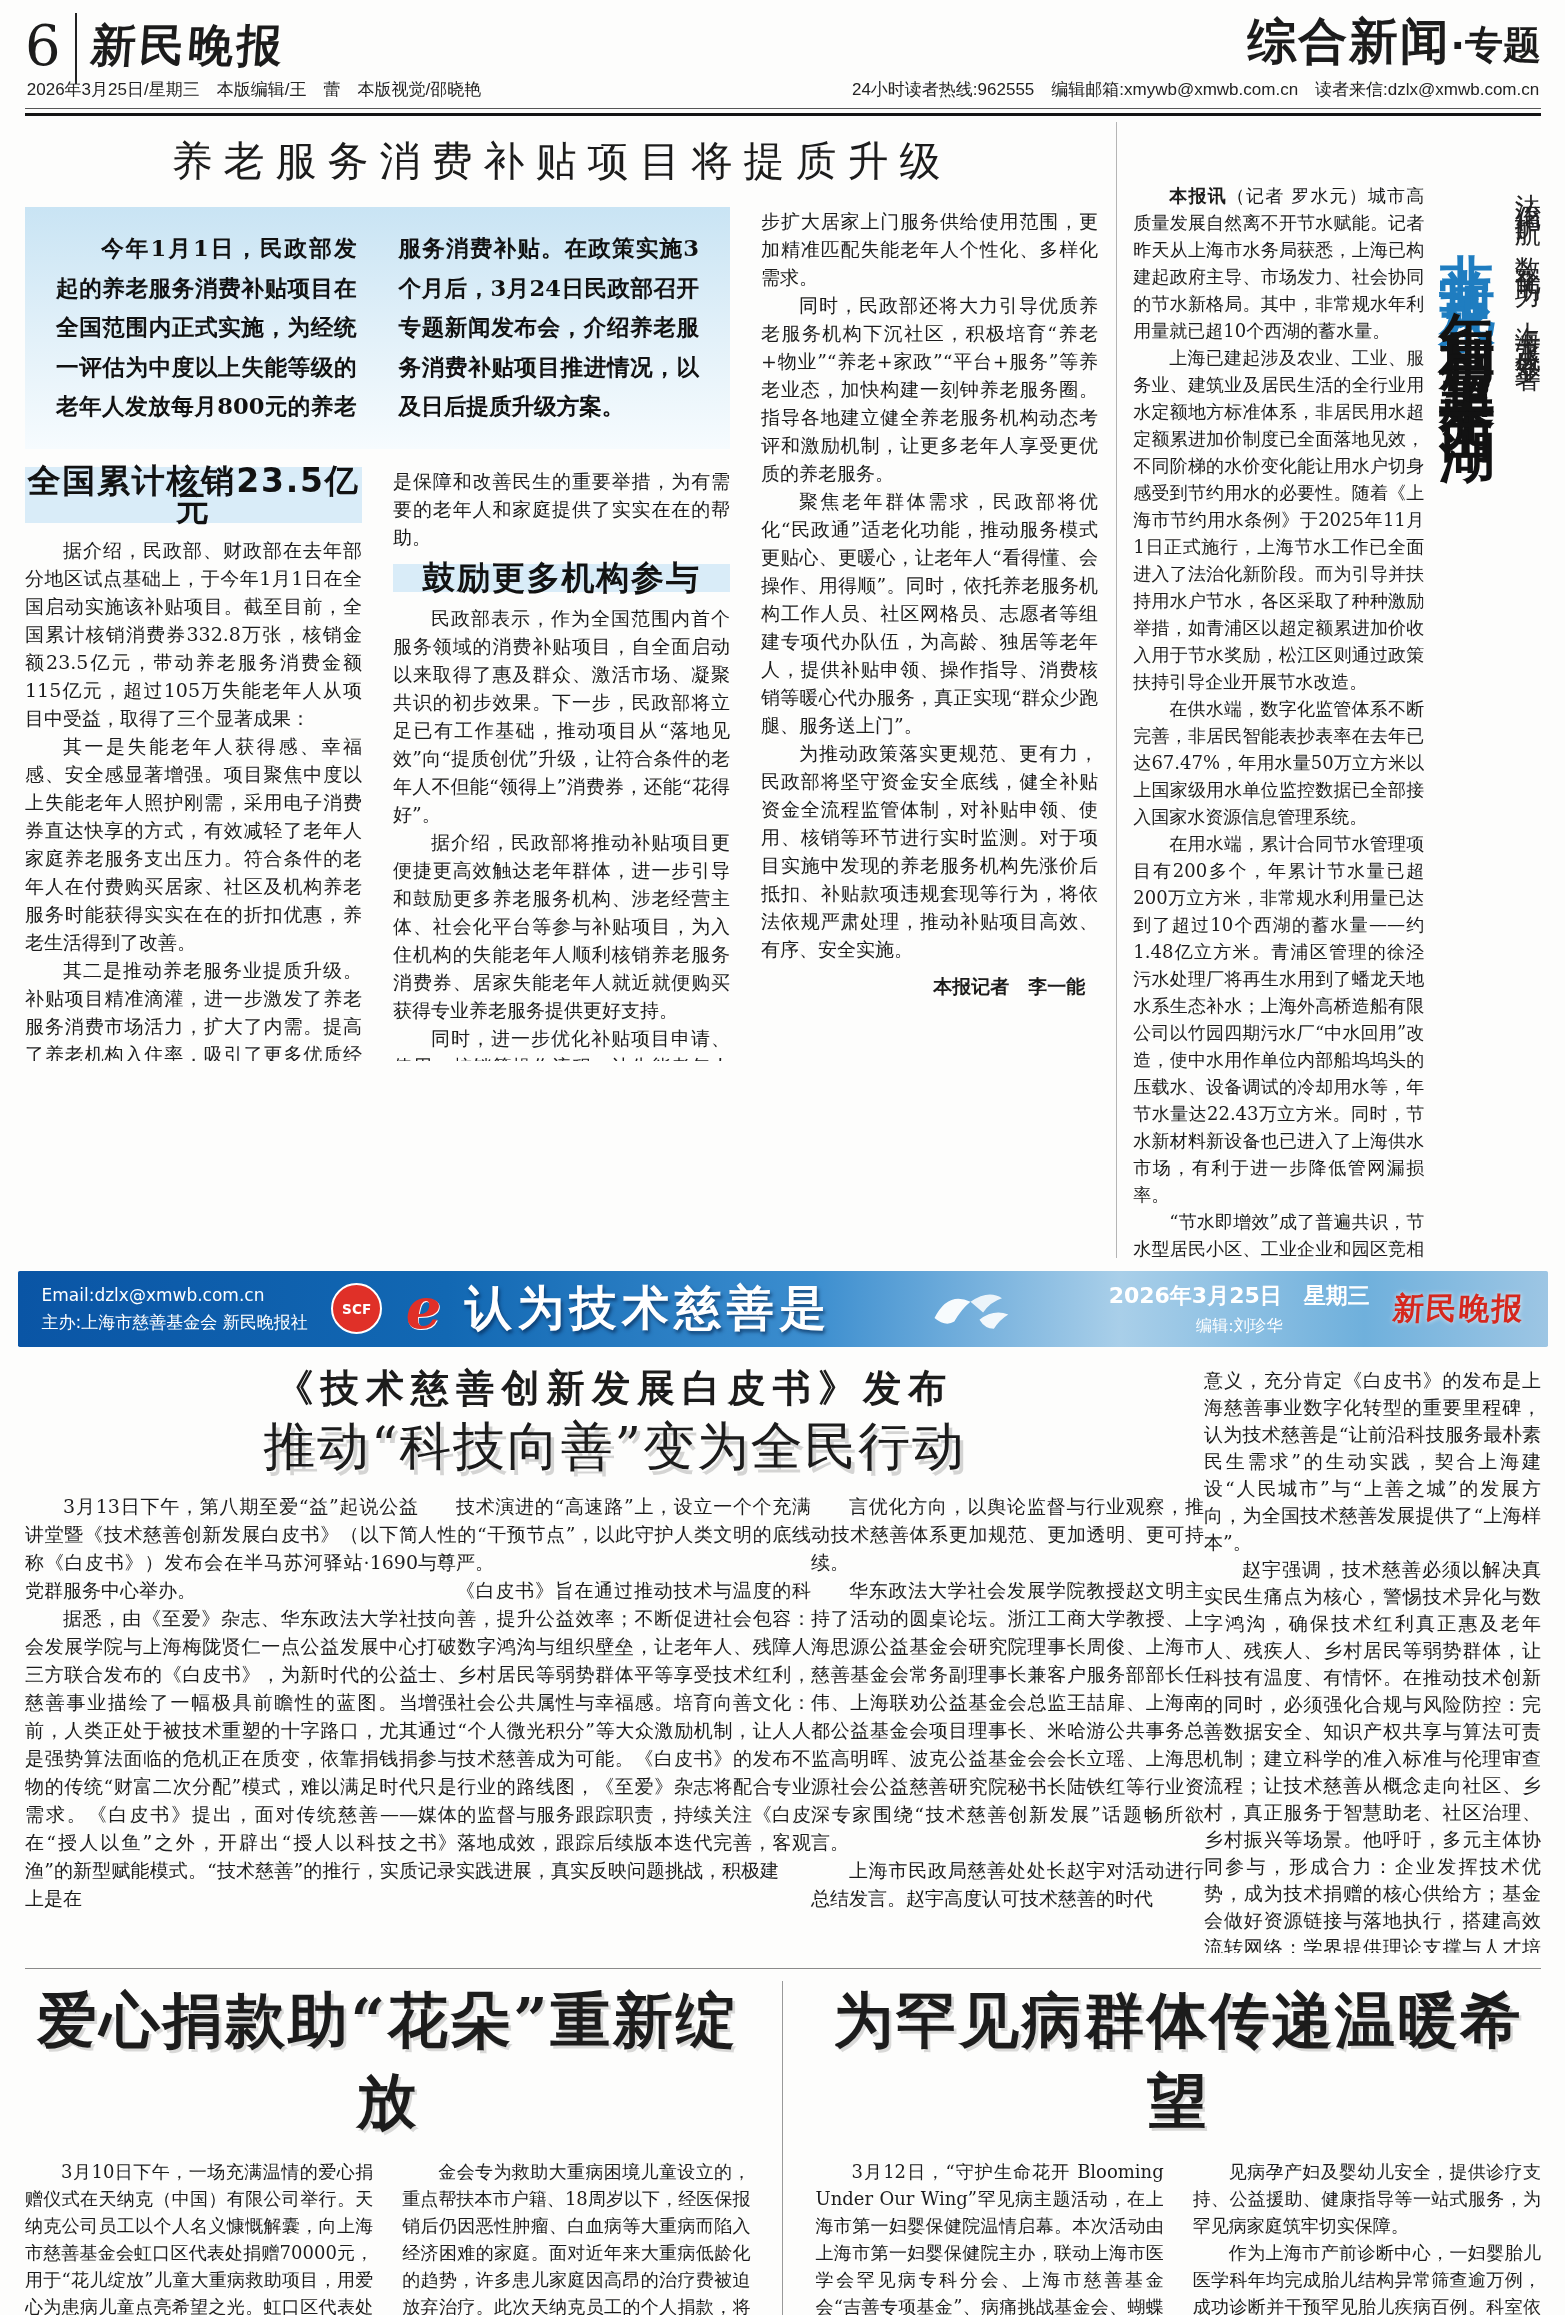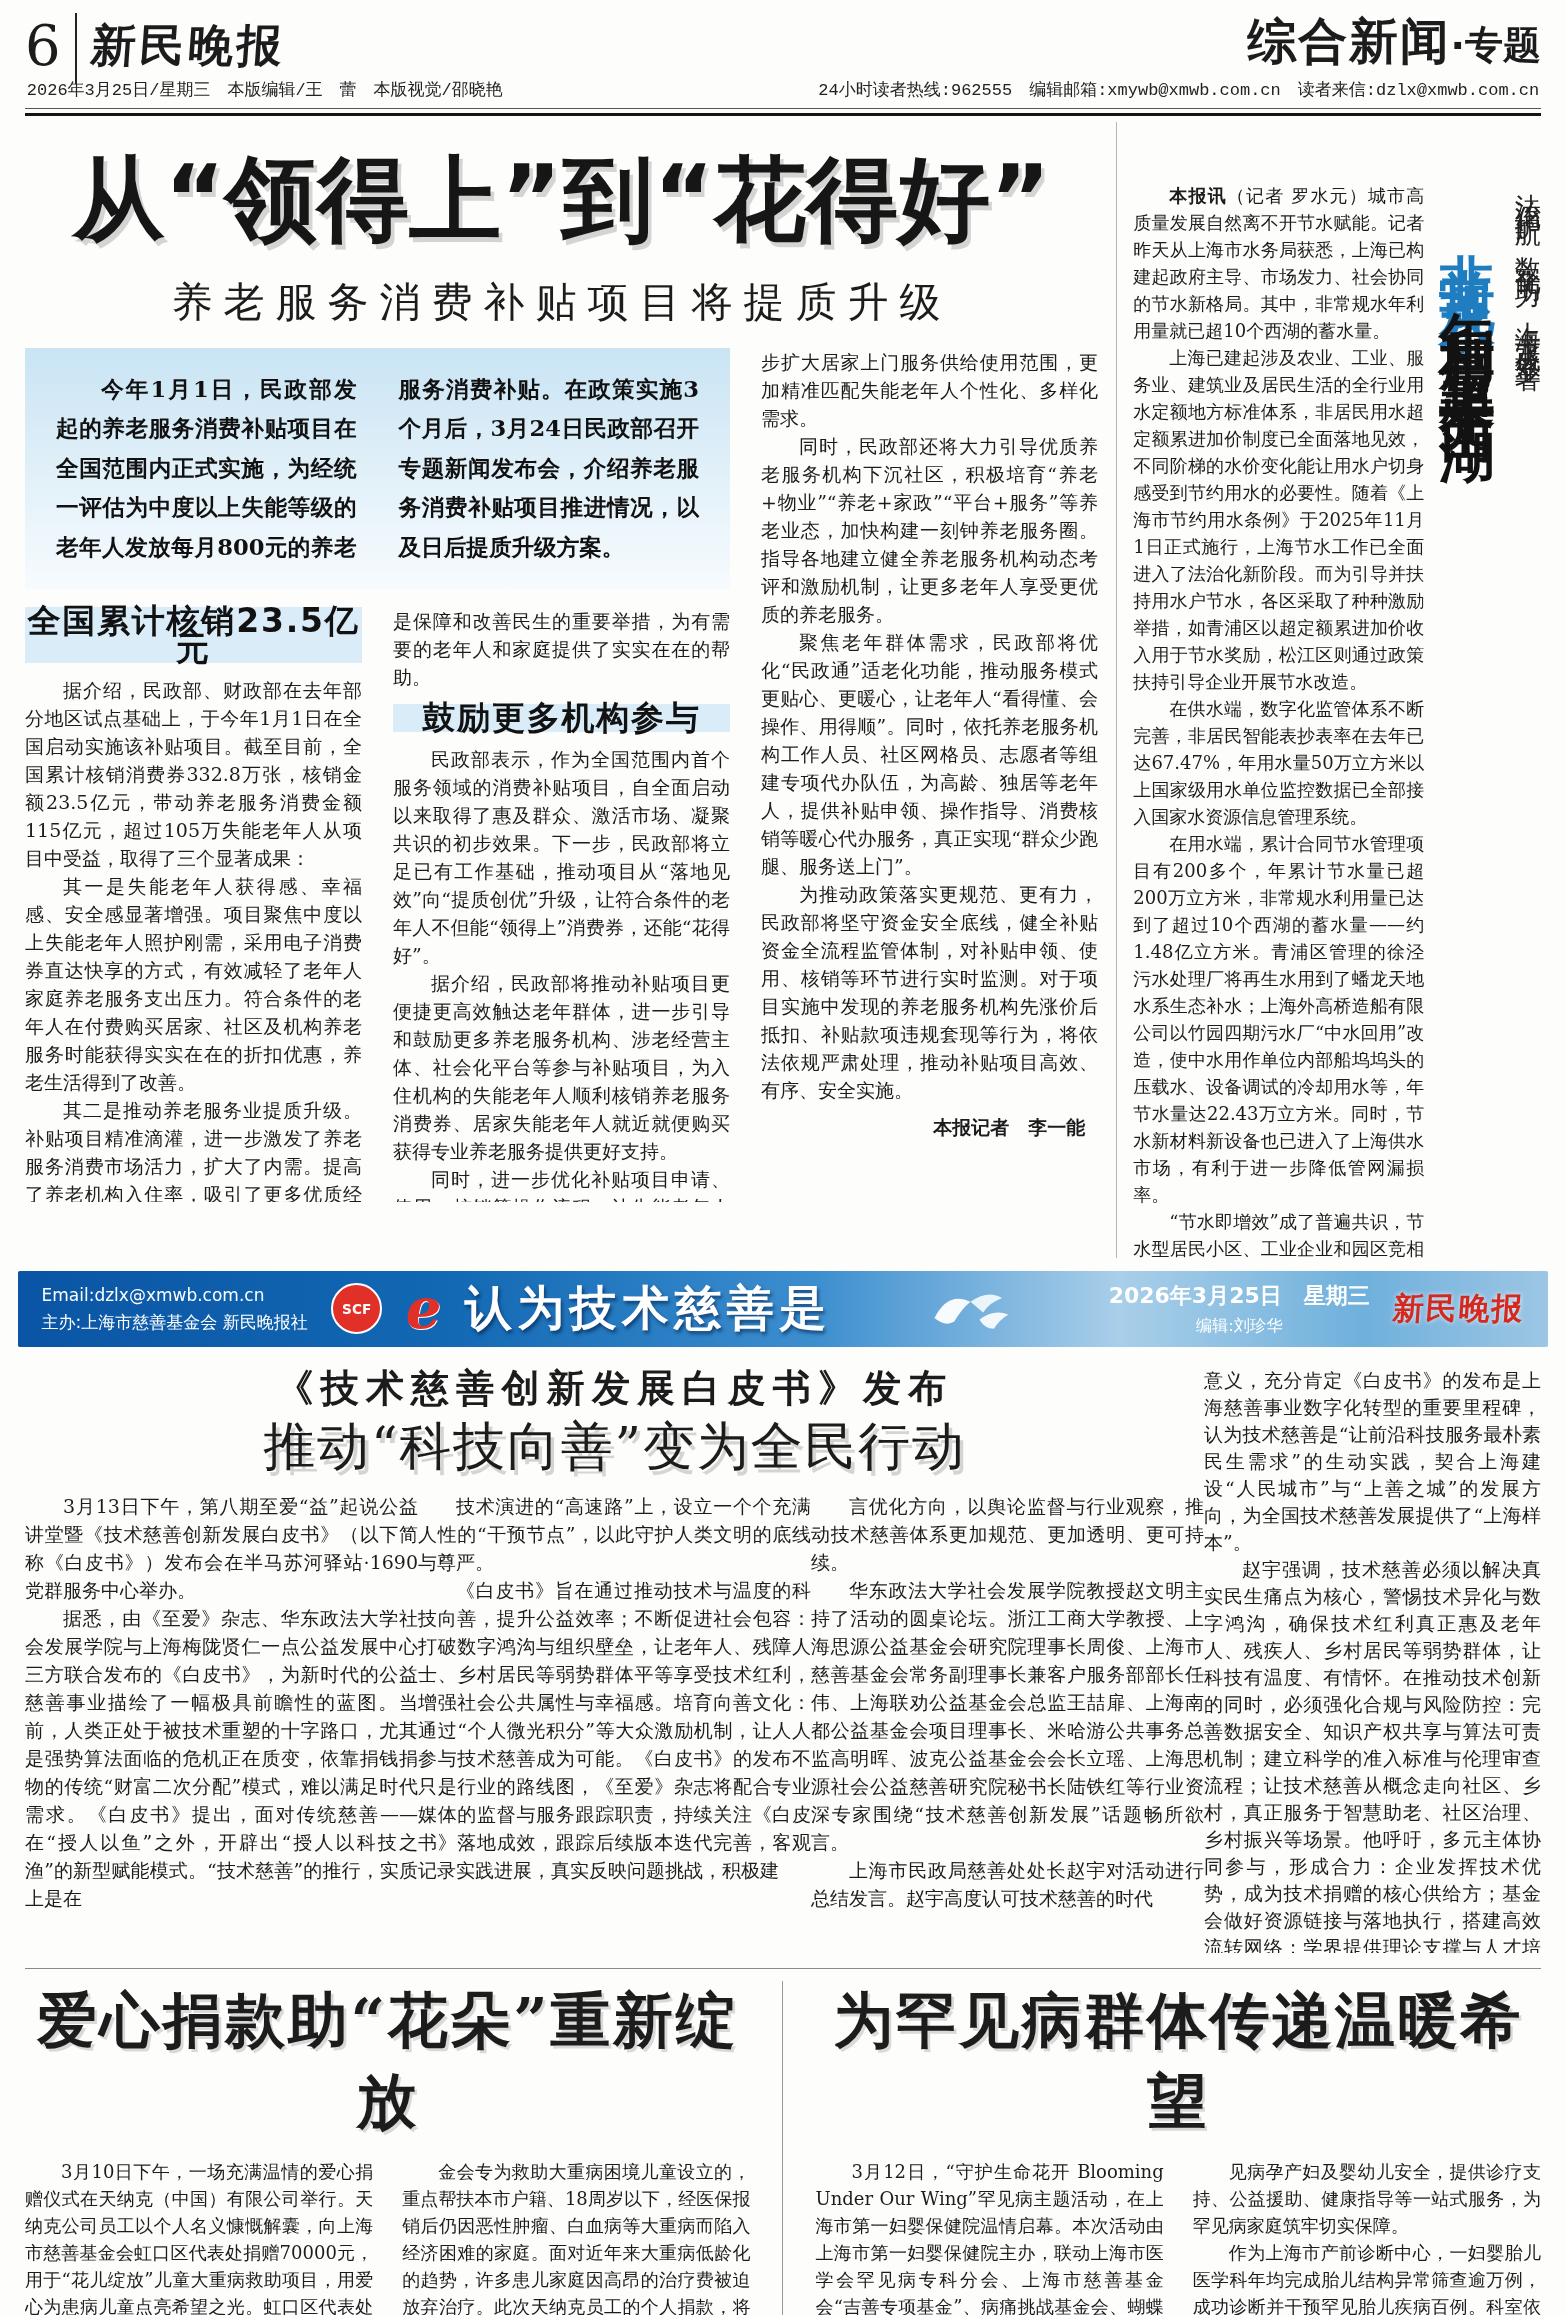--- a/index.html
+++ b/index.html
@@ -13,21 +13,21 @@
   header { padding:9px 25px 0; }
   .hdr-top { display:flex; align-items:flex-start; justify-content:space-between; height:60px; }
   .hdr-left { display:flex; align-items:center; gap:14.5px; }
   .page-num { font-size:56px; line-height:54px; font-weight:400; font-family:"DejaVu Serif",serif; }
   .hdr-vline { width:1.8px; height:71px; background:#222; margin-top:3.6px; }
   .masthead { font-size:45px; font-weight:900; letter-spacing:3.6px; font-family:"DejaVu Serif",serif; transform:skewX(-4deg); }
   .section-title { font-family:"DejaVu Sans","Liberation Sans",sans-serif; font-weight:900; margin-top:0; }
   .section-main { font-size:49px; letter-spacing:1.8px; }
   .section-sub { font-size:38px; }
   .hdr-meta { display:flex; justify-content:space-between; font-size:17px; color:#222;
-    padding:9px 1.8px 7.2px; font-family:Liberation Mono, monospace; }
+    padding:9px 1.8px 7.2px; font-family:Liberation Sans, sans-serif; }
   .rule-thin { height:0.9px; background:#555; margin:0 0 3.6px; }
   .rule-thick { height:3.6px; background:#141414; }
   
   .top-section { display:flex; padding:5.4px 25px 0; gap:18px; height:1142px; overflow:hidden; }
   .main-article { width:1073px; flex:none; }
   .main-headline {
     font-family:"DejaVu Sans","Liberation Sans",sans-serif; font-weight:900;
     font-size:92px; text-align:center; letter-spacing:0px; line-height:1.35;
     color:#161616; text-shadow:3.6px 4.5px 0 rgba(0,0,0,0.16); margin-top:16.3px;
   }
@@ -127,21 +127,20 @@
       <span>2026年3月25日/星期三　本版编辑/王　蕾　本版视觉/邵晓艳</span>
       <span>24小时读者热线:962555　编辑邮箱:xmywb@xmwb.com.cn　读者来信:dzlx@xmwb.com.cn</span>
     </div>
     <div class="rule-thin"></div>
     <div class="rule-thick"></div>
   </header>
 
   <section class="top-section">
 
     <article class="main-article">
-      <h1 class="main-headline">从“领得上”到“花得好”</h1>
       <h2 class="main-subtitle">养老服务消费补贴项目将提质升级</h2>
       <div class="main-body">
         <div class="lead-box">今年1月1日，民政部发起的养老服务消费补贴项目在全国范围内正式实施，为经统一评估为中度以上失能等级的老年人发放每月800元的养老服务消费补贴。在政策实施3个月后，3月24日民政部召开专题新闻发布会，介绍养老服务消费补贴项目推进情况，以及日后提质升级方案。</div>
         <div class="mcol mcol1">
           <div class="sec-head first">全国累计核销23.5亿元</div>
           <div>
               <p class="para">据介绍，民政部、财政部在去年部分地区试点基础上，于今年1月1日在全国启动实施该补贴项目。截至目前，全国累计核销消费券332.8万张，核销金额23.5亿元，带动养老服务消费金额115亿元，超过105万失能老年人从项目中受益，取得了三个显著成果：</p>
               <p class="para">其一是失能老年人获得感、幸福感、安全感显著增强。项目聚焦中度以上失能老年人照护刚需，采用电子消费券直达快享的方式，有效减轻了老年人家庭养老服务支出压力。符合条件的老年人在付费购买居家、社区及机构养老服务时能获得实实在在的折扣优惠，养老生活得到了改善。</p>
               <p class="para">其二是推动养老服务业提质升级。补贴项目精准滴灌，进一步激发了养老服务消费市场活力，扩大了内需。提高了养老机构入住率，吸引了更多优质经营主体参与养老服务供给，促进养老服务与家政、物业、餐饮等行业深度融合发展，新增了养老服务就业岗位。</p>
             </div>

